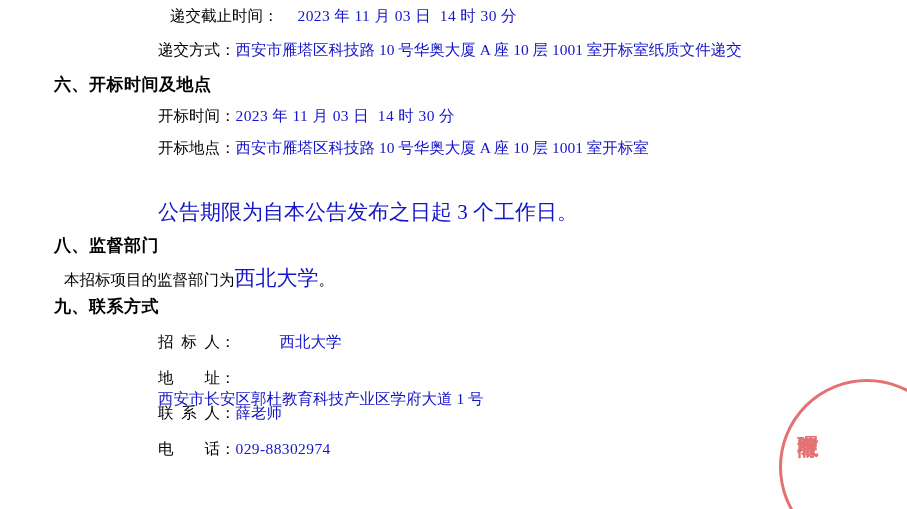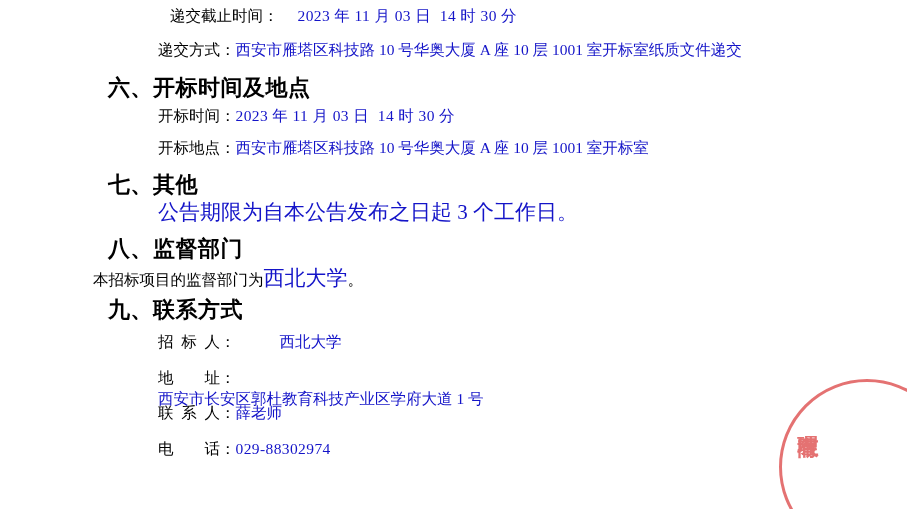--- a/index.html
+++ b/index.html
@@ -25,26 +25,26 @@
   .line {
     display: flex;
     align-items: baseline;
     white-space: pre;
   }
   
   .indent-field {
     padding-left: 158px;
   }
   .indent-body {
-    padding-left: 93px;
+    padding-left: 64px;
   }
   .heading {
-    padding-left: 108px;
+    padding-left: 54px;
     font-weight: bold;
-    font-size: 22px;
+    font-size: 17px;
     color: #000000;
     letter-spacing: 0.5px;
   }
   .field-label {
     color: #000000;
     font-size: 15.5px;
   }
   .field-value {
     color: #1414c8;
     font-size: 15.5px;
@@ -128,21 +128,20 @@
   <div class="line row r4 indent-field">
     <span class="field-label">开标时间：</span>
     <span class="field-value mono-num">2023 年 11 月 03 日  14 时 30 分</span>
   </div>
 
   <div class="line row r5 indent-field">
     <span class="field-label">开标地点：</span>
     <span class="field-value">西安市雁塔区科技路 10 号华奥大厦 A 座 10 层 1001 室开标室</span>
   </div>
 
-  <div class="line row r6 heading">七、其他</div>
 
   <div class="line row r7 indent-field">
     <span class="body-text">公告期限为自本公告发布之日起 3 个工作日。</span>
   </div>
 
   <div class="line row r8 heading">八、监督部门</div>
 
   <div class="line row r9 indent-body">
     <span class="body-text-black">本招标项目的监督部门为</span>
     <span class="link-blue body-text">西北大学</span>

